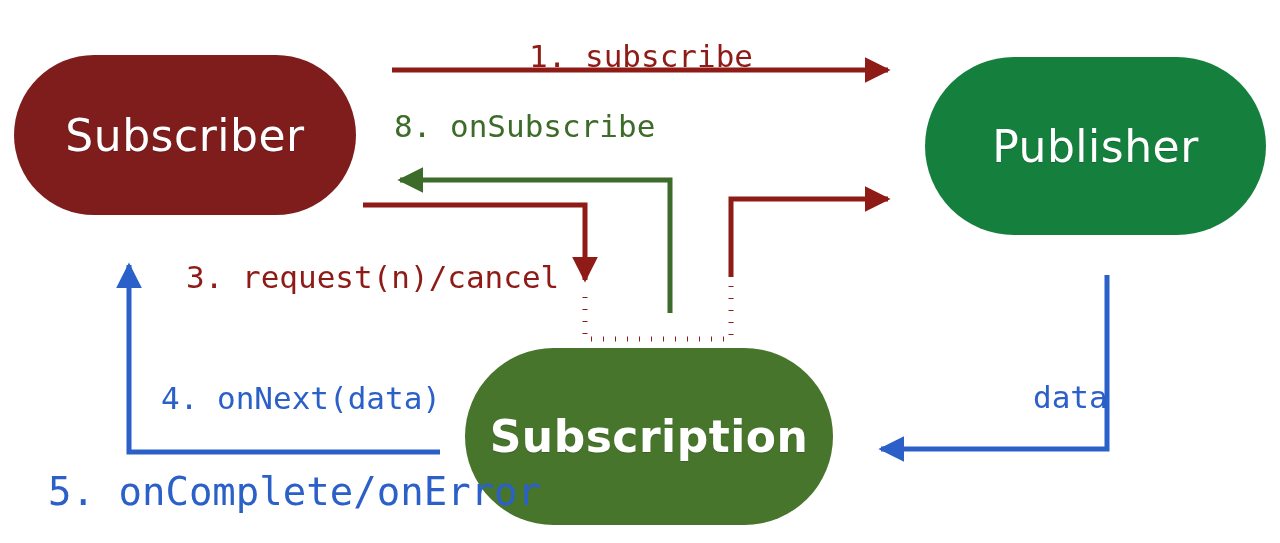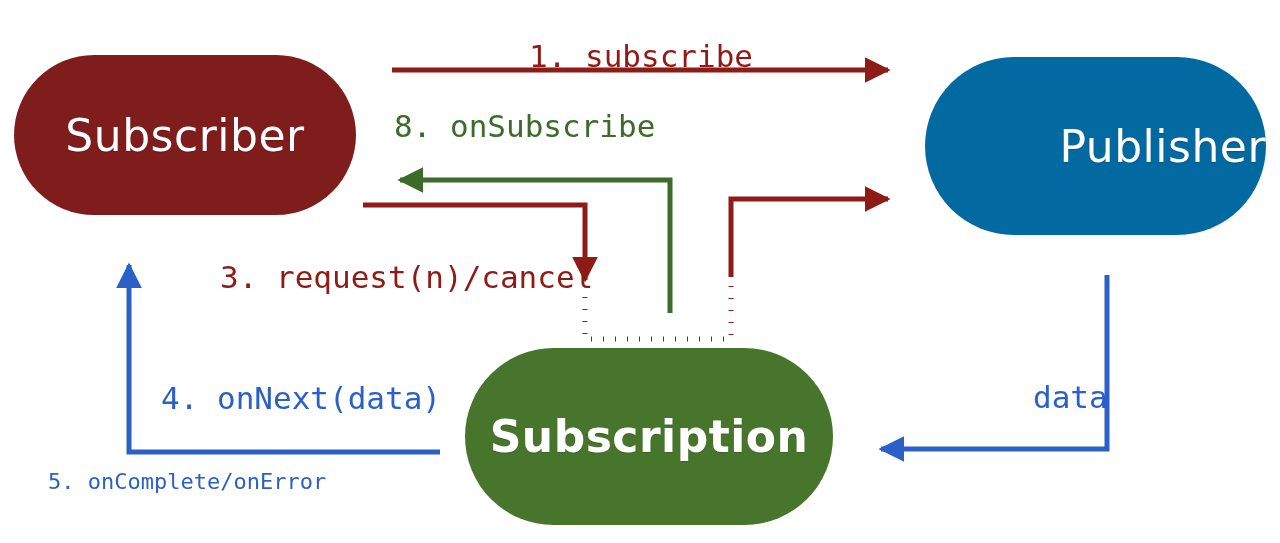--- a/index.html
+++ b/index.html
@@ -74,33 +74,33 @@
 
     <path d="M 440 452 L 129 452 L 129 265" fill="none" stroke="#2B60C9" stroke-width="5" marker-end="url(#arrow-blue)"></path>
 
     <path d="M 1107 275 L 1107 449 L 881 449" fill="none" stroke="#2B60C9" stroke-width="5" marker-end="url(#arrow-blue)"></path>
   </svg>
 
   <div class="node-box" style="left:14px; top:55px; width:342px; height:160px; background:#7f1d1d; border-radius:80px; font-size:44px;">
     <span>Subscriber</span>
   </div>
 
-  <div class="node-box" style="left:925px; top:57px; width:341px; height:178px; background:#0369a1; border-radius:90px; font-size:44px;justify-content:flex-end;">
+  <div class="node-box" style="left:925px; top:57px; width:341px; height:178px; background:#15803d; border-radius:90px; font-size:44px;">
     <span>Publisher</span>
   </div>
 
   <div class="node-box" style="left:465px; top:348px; width:368px; height:177px; background:#48752C; border-radius:90px; font-size:44px;font-weight:bold;">
     <span>Subscription</span>
   </div>
 
   <div class="edge-label" style="left:529px; top:6px; font-size:31px; color:#8E1B16;margin-top:32px;">1. subscribe</div>
 
   <div class="edge-label" style="left:394px; top:108px; font-size:31px; color:#3C6B2A;">8. onSubscribe</div>
 
-  <div class="edge-label" style="left:186px; top:259px; font-size:31px; color:#8E1B16;margin-left:34px;">3. request(n)/cancel</div>
+  <div class="edge-label" style="left:186px; top:259px; font-size:31px; color:#8E1B16;">3. request(n)/cancel</div>
 
   <div class="edge-label" style="left:161px; top:380px; font-size:31px; color:#2B60C9;">4. onNext(data)</div>
 
-  <div class="edge-label" style="left:48px; top:469px; font-size:22px; color:#2B60C9;">5. onComplete/onError</div>
+  <div class="edge-label" style="left:48px; top:469px; font-size:39px; color:#2B60C9;">5. onComplete/onError</div>
 
   <div class="edge-label" style="left:1033px; top:379px; font-size:31px; color:#2B60C9;">data</div>
 
 </div>
 
 </body></html>

